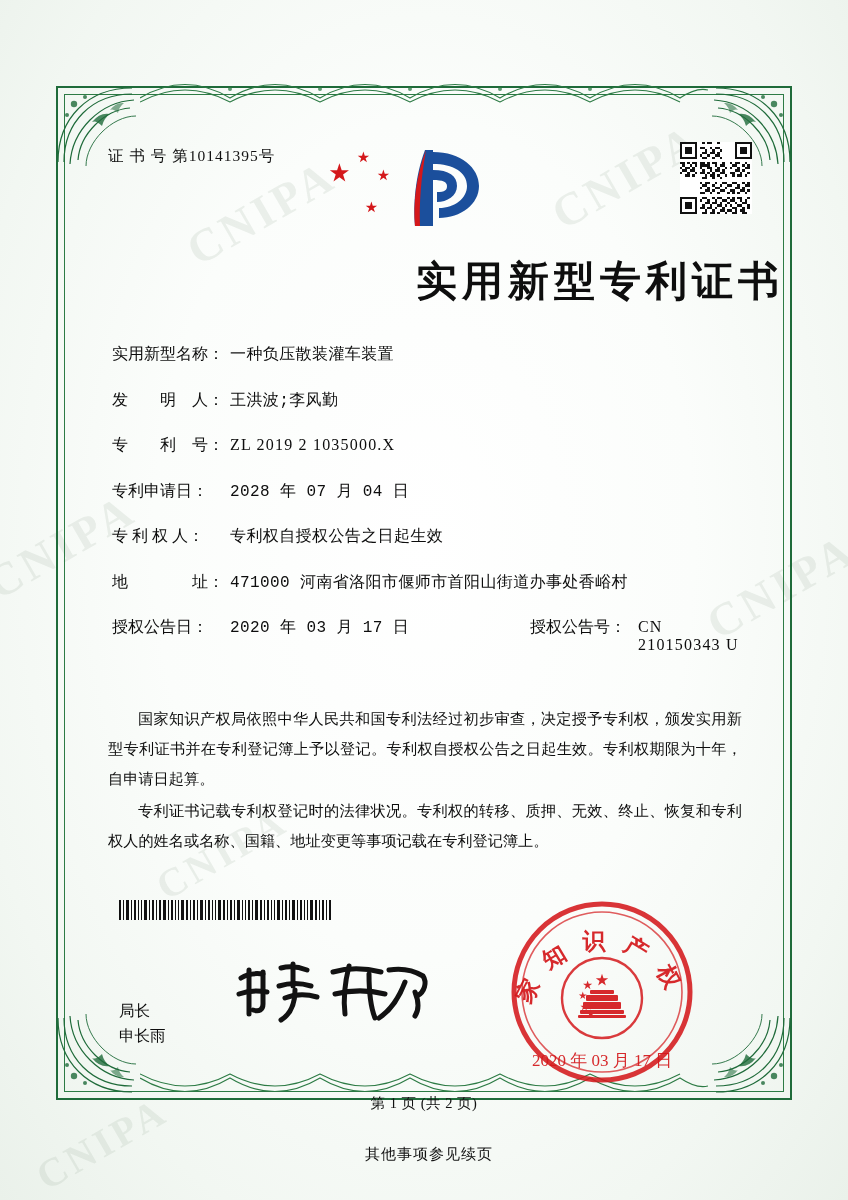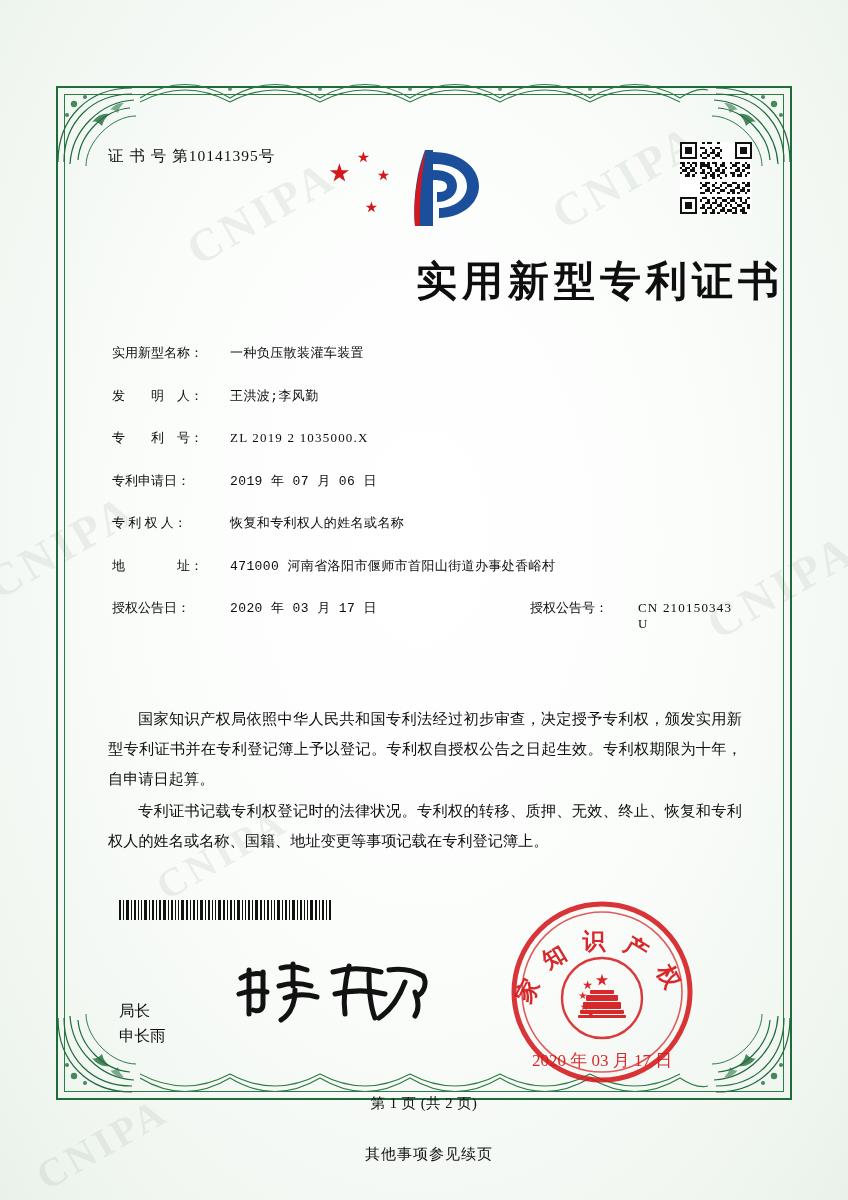--- a/index.html
+++ b/index.html
@@ -125,21 +125,21 @@
   .fields {
     position: absolute;
     left: 48px;
     top: 250px;
     width: 630px;
   }
   .row {
     display: flex;
     align-items: baseline;
     margin-bottom: 24.5px;
-    font-size: 13px;
+    font-size: 16px;
     color: #0d0d0d;
   }
   .row .lbl {
     width: 118px;
     flex: 0 0 118px;
     letter-spacing: 0px;
     white-space: nowrap;
   }
   .row .val {
     flex: 1;
@@ -535,25 +535,25 @@
       <div class="row">
         <span class="lbl">发　　明　人：</span>
         <span class="val">王洪波;李风勤</span>
       </div>
       <div class="row">
         <span class="lbl">专　　利　号：</span>
         <span class="val mono">ZL 2019 2 1035000.X</span>
       </div>
       <div class="row">
         <span class="lbl">专利申请日：</span>
-        <span class="val">2019 年 07 月 06 日</span>
+        <span class="val">2028 年 07 月 04 日</span>
       </div>
       <div class="row">
         <span class="lbl">专 利 权 人：</span>
-        <span class="val">恢复和专利权人的姓名或名称</span>
+        <span class="val">专利权自授权公告之日起生效</span>
       </div>
       <div class="row">
         <span class="lbl">地　　　　址：</span>
         <span class="val">471000 河南省洛阳市偃师市首阳山街道办事处香峪村</span>
       </div>
       <div class="row dual">
         <span class="lbl">授权公告日：</span>
         <span class="val val-a">2020 年 03 月 17 日</span>
         <span class="lbl-b">授权公告号：</span>
         <span class="val mono">CN 210150343 U</span>

